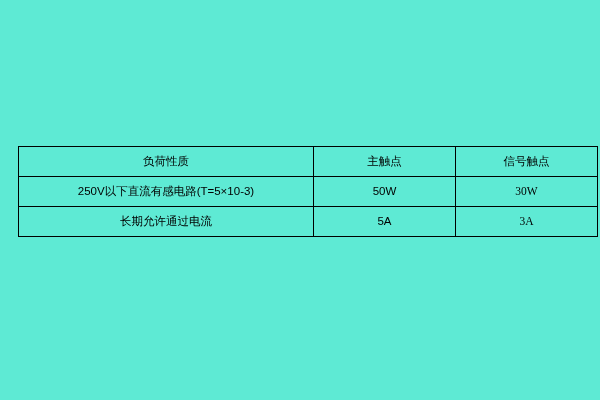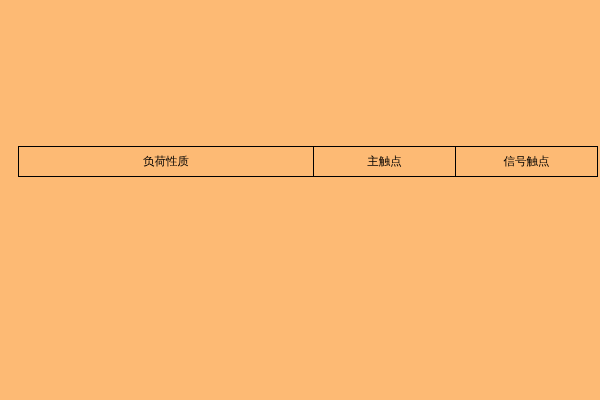--- a/index.html
+++ b/index.html
@@ -10,21 +10,21 @@
     width: 600px;
     height: 400px;
     background: #ffffff;
     font-family: "Liberation Sans", "DejaVu Sans", sans-serif;
     overflow: hidden;
   }
   .page {
     position: relative;
     width: 600px;
     height: 400px;
-    background: #fdba74;
+    background: #5eead4;
   }
   .table-wrap {
     position: absolute;
     left: 18px;
     top: 146px;
     width: 564px;
   }
   table.spec-table {
     border-collapse: collapse;
     width: 564px;
@@ -50,16 +50,26 @@
 
 <div class="page">
   <div class="table-wrap">
     <table class="spec-table">
       <tbody>
         <tr>
           <td class="col-0">负荷性质</td>
           <td class="col-1">主触点</td>
           <td class="col-2">信号触点</td>
         </tr>
+        <tr>
+          <td class="col-0">250V以下直流有感电路(T=5×10-3)</td>
+          <td class="col-1">50W</td>
+          <td class="col-2">30W</td>
+        </tr>
+        <tr>
+          <td class="col-0">长期允许通过电流</td>
+          <td class="col-1">5A</td>
+          <td class="col-2">3A</td>
+        </tr>
       </tbody>
     </table>
   </div>
 </div>
 
 </body></html>

